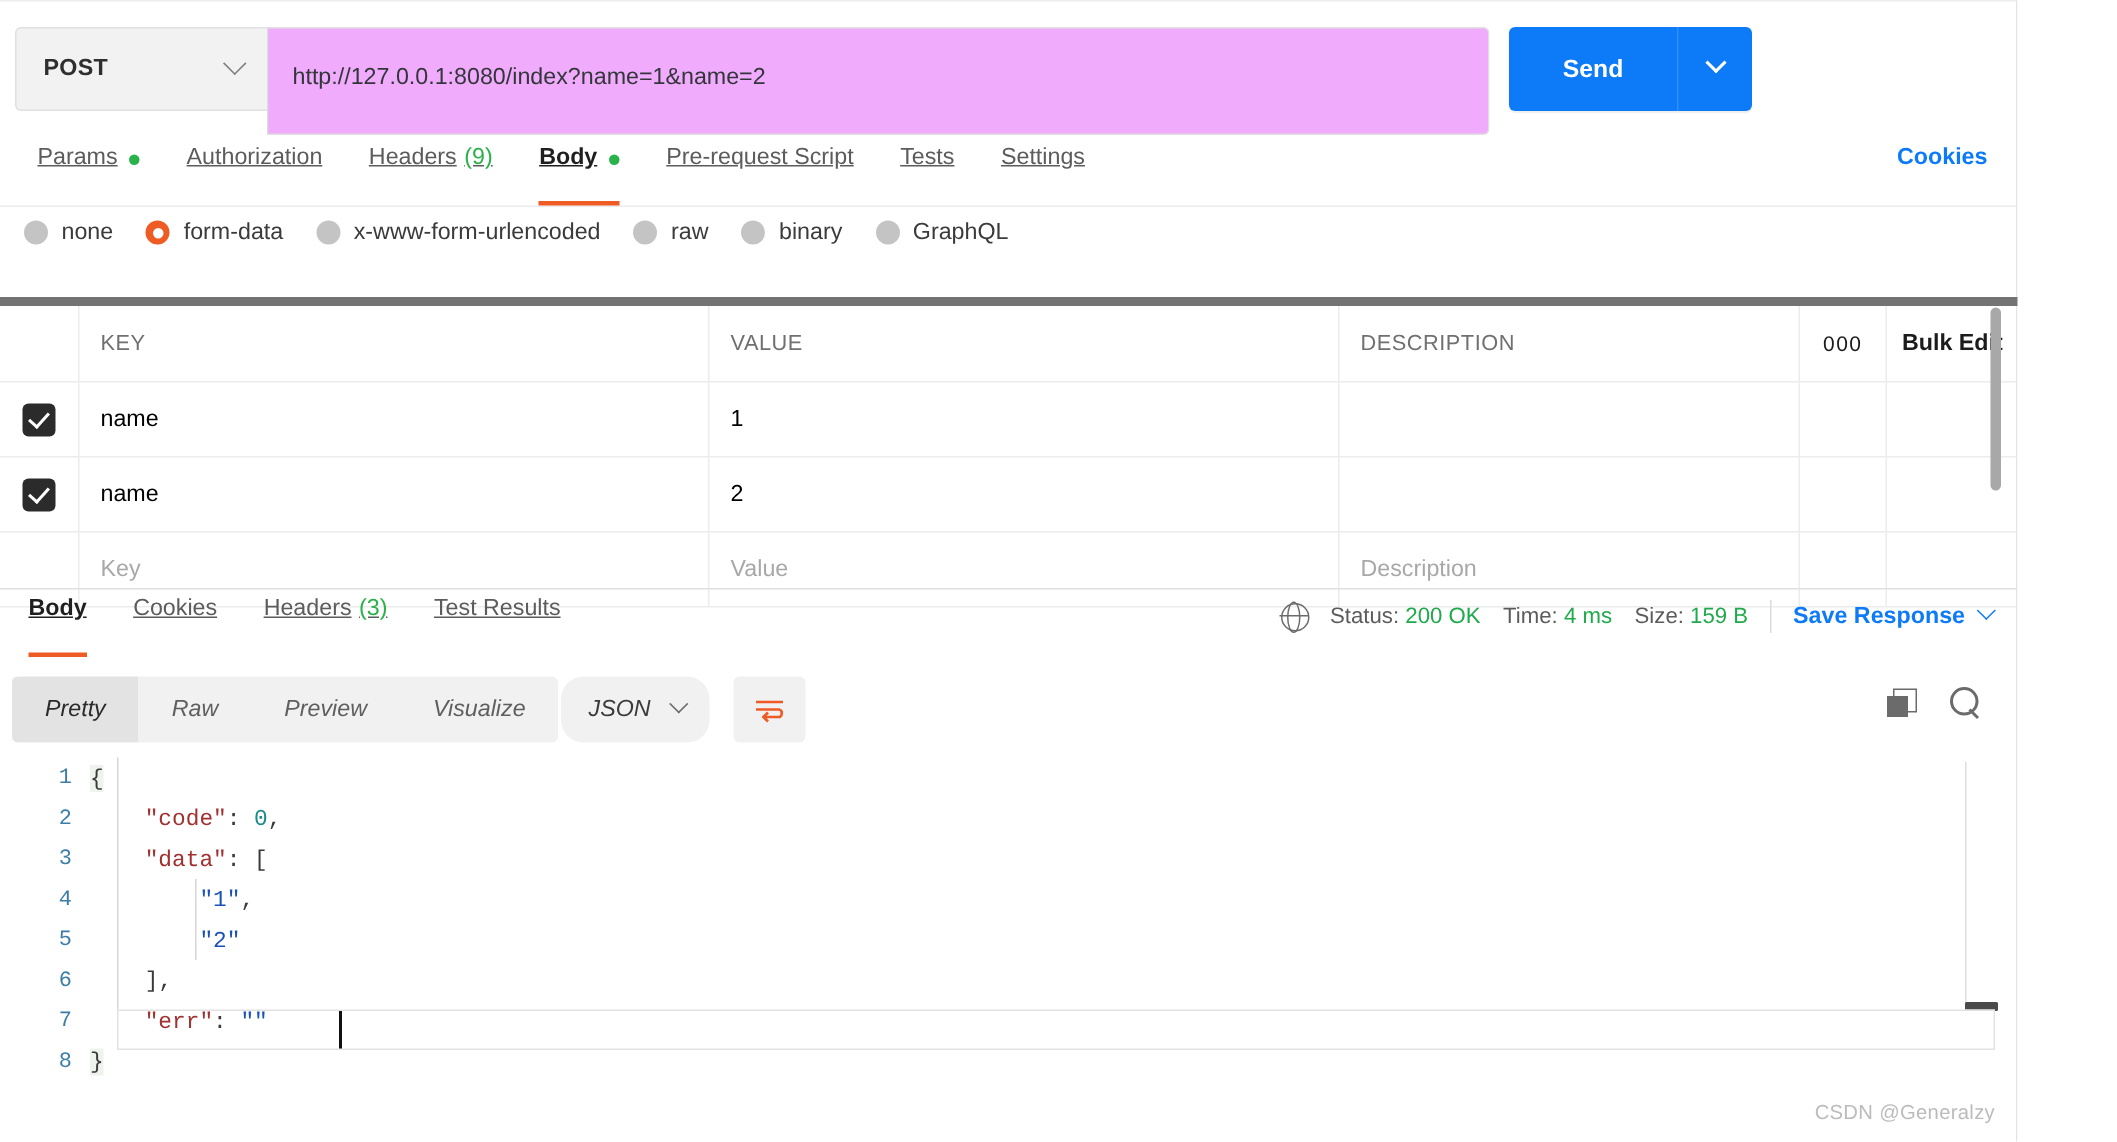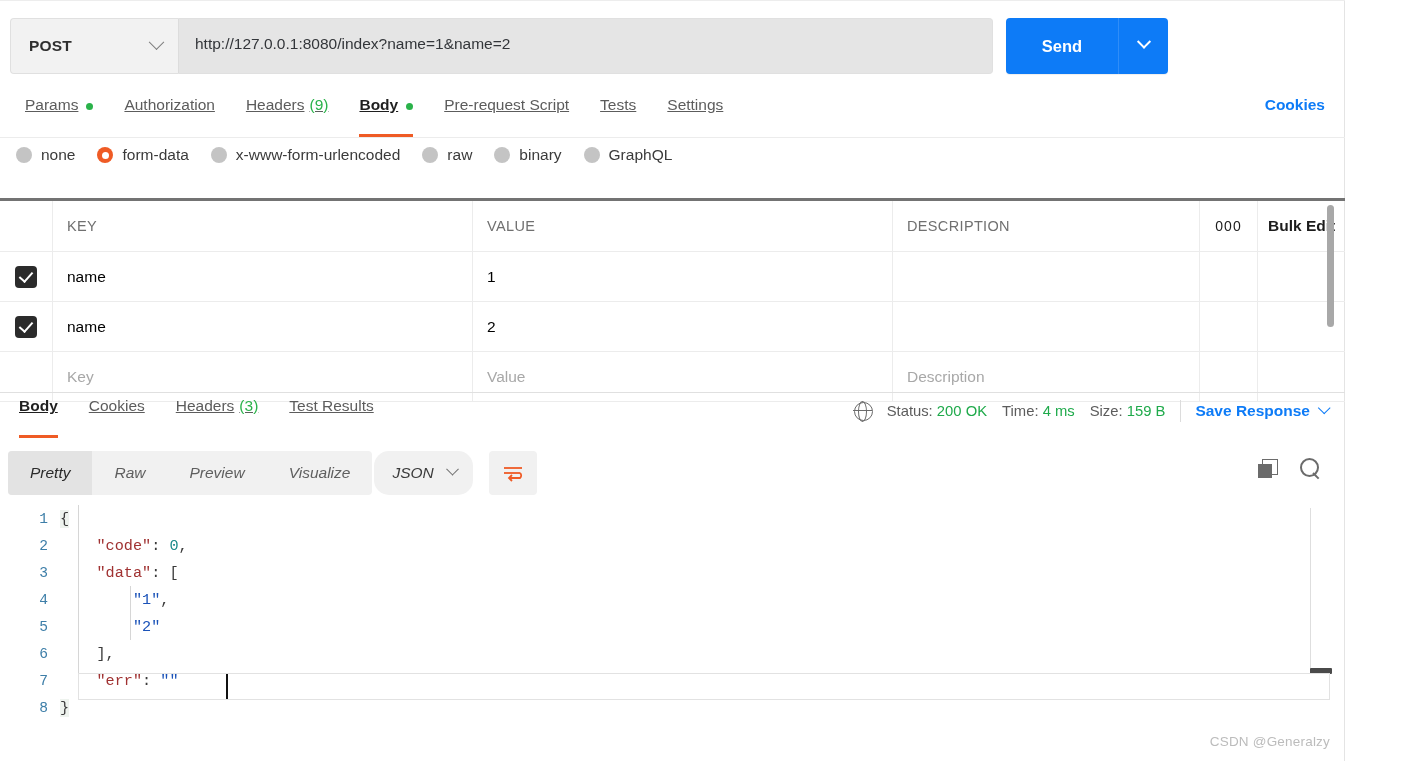--- a/index.html
+++ b/index.html
@@ -59,22 +59,22 @@
     letter-spacing: .2px;
   }
   .chev {
     width: 11px; height: 11px;
     border-right: 1.6px solid #7e7e7e;
     border-bottom: 1.6px solid #7e7e7e;
     transform: rotate(45deg) translate(-3px,-3px);
   }
   .url-box {
     flex: 0 0 815px;
-    height: 56px;
-    background: #e5e5e5;
+    height: 72px;
+    background: #f0abfc;
     border: 1px solid #e0e0e0;
     border-left: 1px solid #dcdcdc;
     border-radius: 0 4px 4px 0;
     display: flex;
     align-items: center;
     padding: 0 14px 4px 16px;
     cursor: text;
   }
   .url-text {
     font-size: 15.5px;
@@ -195,21 +195,21 @@
     width: 7px; height: 7px;
     border-radius: 50%;
     background: #fff;
   }
 
   
   .table {
     position: absolute;
     left: 0; top: 198px;
     width: 1376px;
-    border-top: 3px solid #737373;
+    border-top: 6px solid #737373;
   }
   .trow {
     display: flex;
     height: 50px;
     border-bottom: 1px solid #ececec;
   }
   .trow.head { height: 51px; }
   .cell {
     border-right: 1px solid #ececec;
     display: flex;

